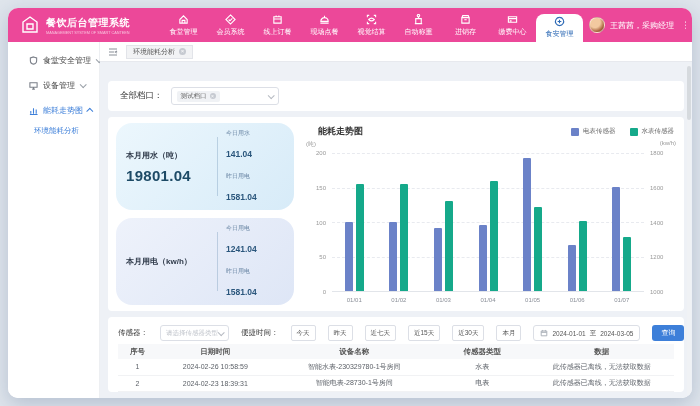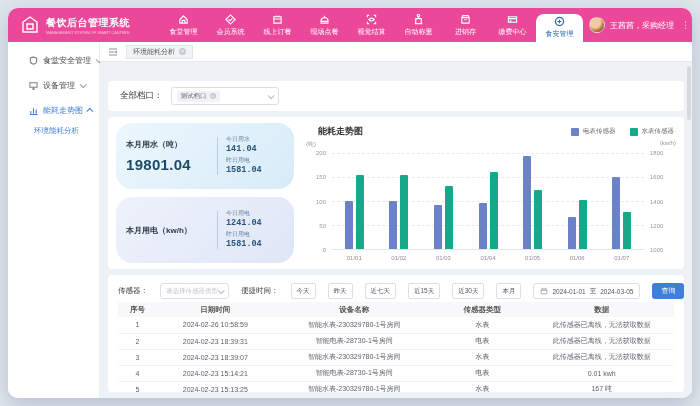--- a/index.html
+++ b/index.html
@@ -67,21 +67,21 @@
   .chart-card { flex:0 0 152px; display:flex; padding:6px 8px; gap:10px; }
   .stats-col { width:178px; display:flex; flex-direction:column; gap:8px; flex-shrink:0; }
   .stat-card { flex:1; border-radius:16px; padding:6px 10px; display:flex; align-items:center; gap:8px; }
   .stat-card.water { background:linear-gradient(135deg,#ecf7fd 0%,#d7ebf8 100%); }
   .stat-card.power { background:linear-gradient(135deg,#eef2fb 0%,#dee6f6 100%); }
   .stat-main { flex:1; min-width:0; }
   .stat-title { font-size:8px; color:#2f3a4a; font-weight:bold; white-space:nowrap; }
   .stat-value { font-size:15px; font-weight:bold; color:#1d4a66; margin-top:6px; letter-spacing:.3px; }
   .stat-card.power .stat-value { color:#22406b; }
   .stat-divider { width:1px; align-self:stretch; margin:8px 0; background:rgba(110,145,180,.35); }
-  .stat-side { width:58px; display:flex; flex-direction:column; gap:0; flex-shrink:0;font-family:Liberation Mono, monospace; }
+  .stat-side { width:58px; display:flex; flex-direction:column; gap:11px; flex-shrink:0; }
   .ss-lbl { font-size:6px; color:#6c88a6; white-space:nowrap; }
   .ss-val { font-size:8.5px; color:#2a567c; font-weight:bold; margin-bottom:2px; }
 
   .chart-area { flex:1; display:flex; flex-direction:column; min-width:0; }
   .chart-head { display:flex; justify-content:space-between; align-items:center; padding:2px 2px 0 14px; }
   .chart-title { font-size:9px; font-weight:bold; color:#333; }
   .legend { display:flex; gap:14px; font-size:6.5px; color:#666; align-items:center; }
   .legend-item { display:flex; gap:4px; align-items:center; cursor:pointer; }
   .legend-swatch { width:8px; height:8px; border-radius:1px; }
   .chart-body { flex:1; position:relative; margin-top:2px; }

